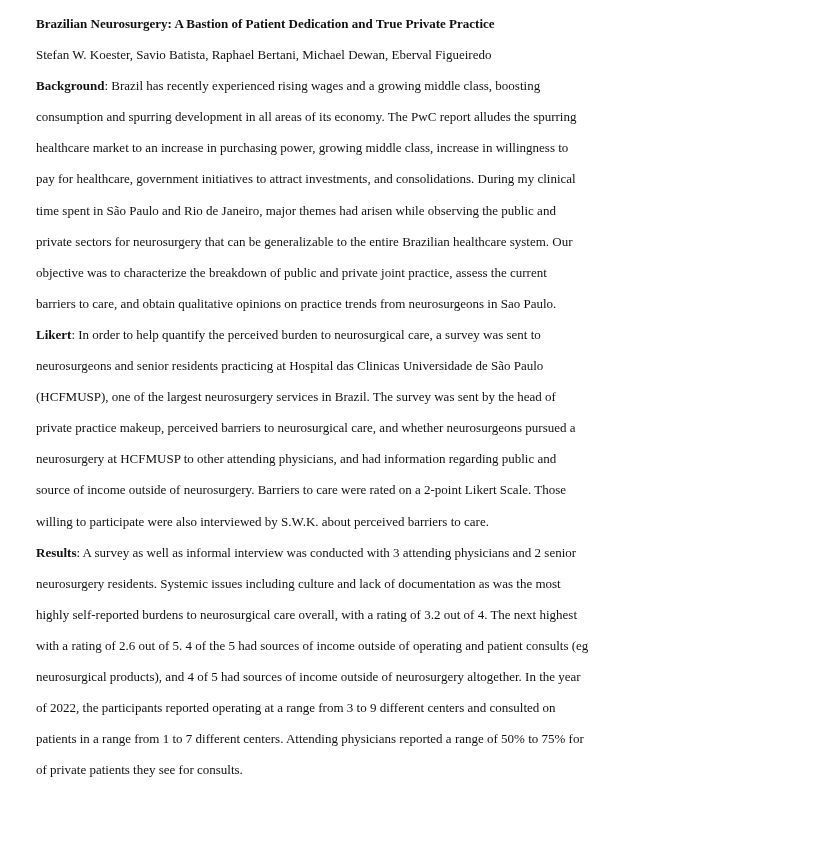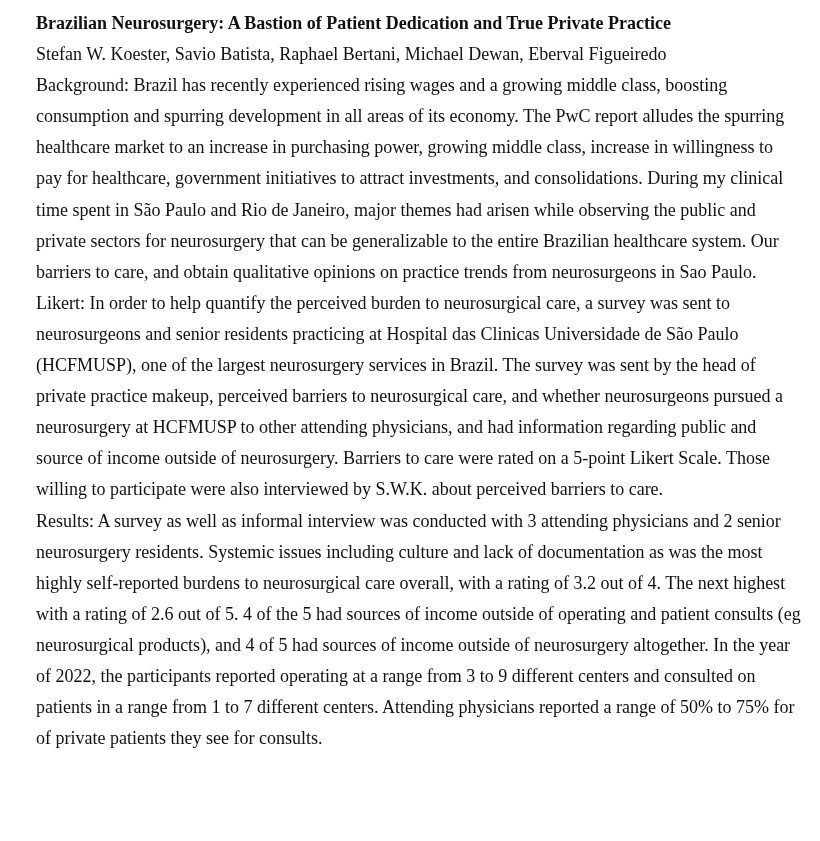--- a/index.html
+++ b/index.html
@@ -12,54 +12,55 @@
       height: 841px;
       overflow: hidden;
       font-family: "Liberation Serif", "DejaVu Serif", serif;
       color: #111111;
     }
     .page {
       position: relative;
       padding: 8px 0 0 36px;
     }
     .line {
-      font-size: 18px;
+      font-size: 13px;
       line-height: 31.1px;
       height: 31.1px;
       white-space: nowrap;
     }
     .title {
       font-weight: bold;
     }
     .label {
-      font-weight: normal;
+      font-weight: bold;
       margin-top: 16px;
     }
   </style>
 </head>
 <body>
 
 <div class="page">
   <div class="line title">Brazilian Neurosurgery: A Bastion of Patient Dedication and True Private Practice</div>
   <div class="line">Stefan W. Koester, Savio Batista, Raphael Bertani, Michael Dewan, Eberval Figueiredo</div>
 
   <div class="line"><span class="label">Background</span><span>: Brazil has recently experienced rising wages and a growing middle class, boosting</span></div>
   <div class="line">consumption and spurring development in all areas of its economy. The PwC report alludes the spurring</div>
   <div class="line">healthcare market to an increase in purchasing power, growing middle class, increase in willingness to</div>
   <div class="line">pay for healthcare, government initiatives to attract investments, and consolidations. During my clinical</div>
   <div class="line">time spent in São Paulo and Rio de Janeiro, major themes had arisen while observing the public and</div>
   <div class="line">private sectors for neurosurgery that can be generalizable to the entire Brazilian healthcare system. Our</div>
+  <div class="line">objective was to characterize the breakdown of public and private joint practice, assess the current</div>
   <div class="line">barriers to care, and obtain qualitative opinions on practice trends from neurosurgeons in Sao Paulo.</div>
 
   <div class="line"><span class="label">Likert</span><span>: In order to help quantify the perceived burden to neurosurgical care, a survey was sent to</span></div>
   <div class="line">neurosurgeons and senior residents practicing at Hospital das Clinicas Universidade de São Paulo</div>
   <div class="line">(HCFMUSP), one of the largest neurosurgery services in Brazil. The survey was sent by the head of</div>
   <div class="line">private practice makeup, perceived barriers to neurosurgical care, and whether neurosurgeons pursued a</div>
   <div class="line">neurosurgery at HCFMUSP to other attending physicians, and had information regarding public and</div>
-  <div class="line">source of income outside of neurosurgery. Barriers to care were rated on a 5-point Likert Scale. Those</div>
+  <div class="line">source of income outside of neurosurgery. Barriers to care were rated on a 2-point Likert Scale. Those</div>
   <div class="line">willing to participate were also interviewed by S.W.K. about perceived barriers to care.</div>
 
   <div class="line"><span class="label">Results</span><span>: A survey as well as informal interview was conducted with 3 attending physicians and 2 senior</span></div>
   <div class="line">neurosurgery residents. Systemic issues including culture and lack of documentation as was the most</div>
   <div class="line">highly self-reported burdens to neurosurgical care overall, with a rating of 3.2 out of 4. The next highest</div>
   <div class="line">with a rating of 2.6 out of 5. 4 of the 5 had sources of income outside of operating and patient consults (eg</div>
   <div class="line">neurosurgical products), and 4 of 5 had sources of income outside of neurosurgery altogether. In the year</div>
   <div class="line">of 2022, the participants reported operating at a range from 3 to 9 different centers and consulted on</div>
   <div class="line">patients in a range from 1 to 7 different centers. Attending physicians reported a range of 50% to 75% for</div>
   <div class="line">of private patients they see for consults.</div>

